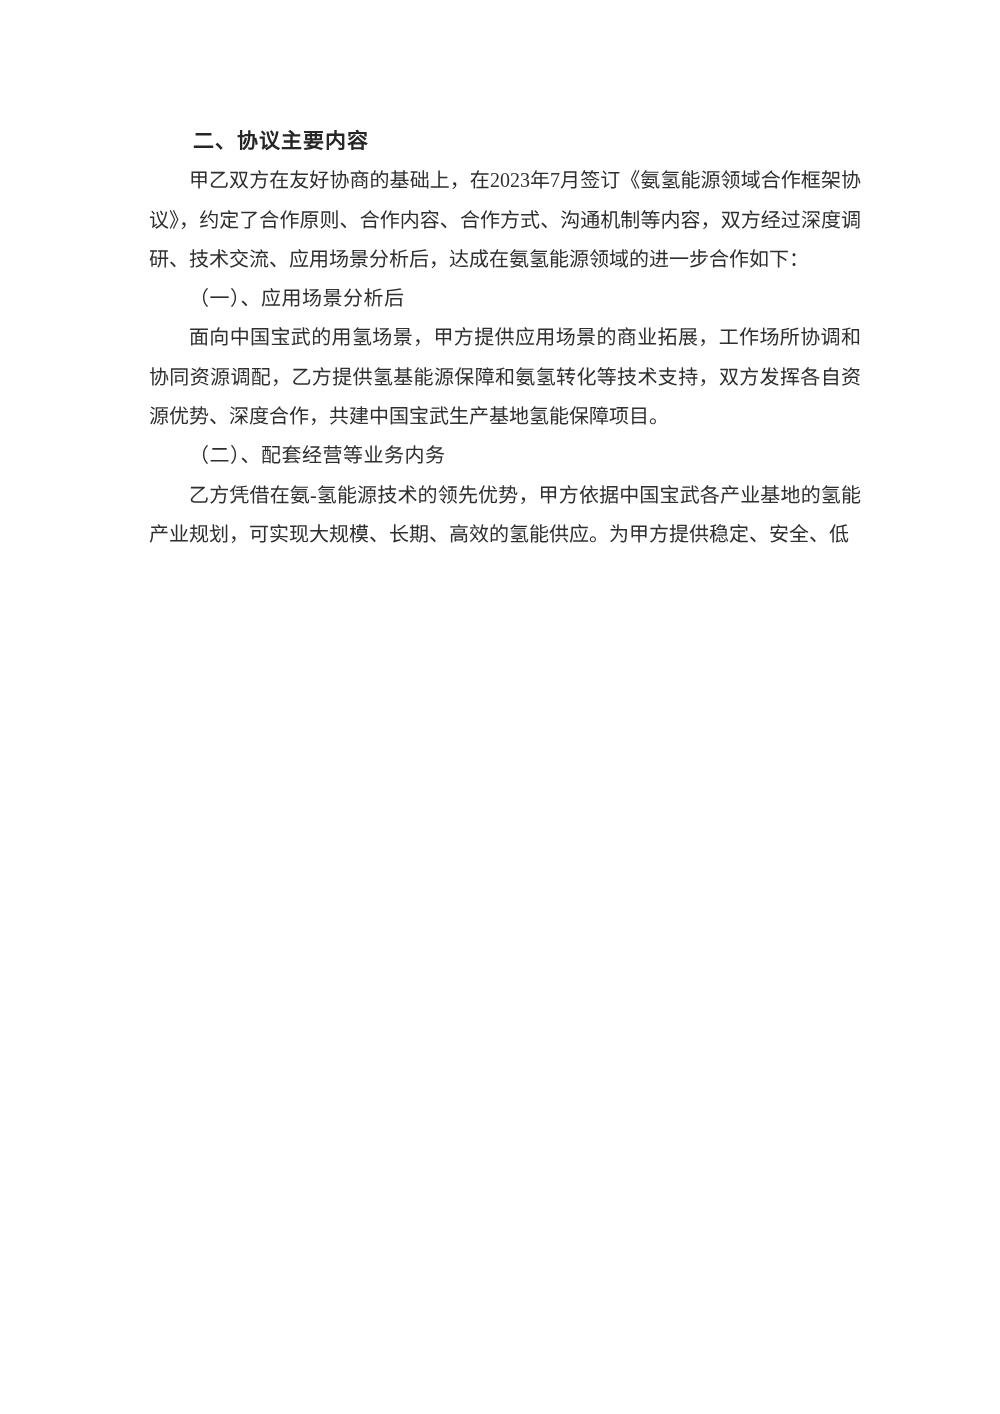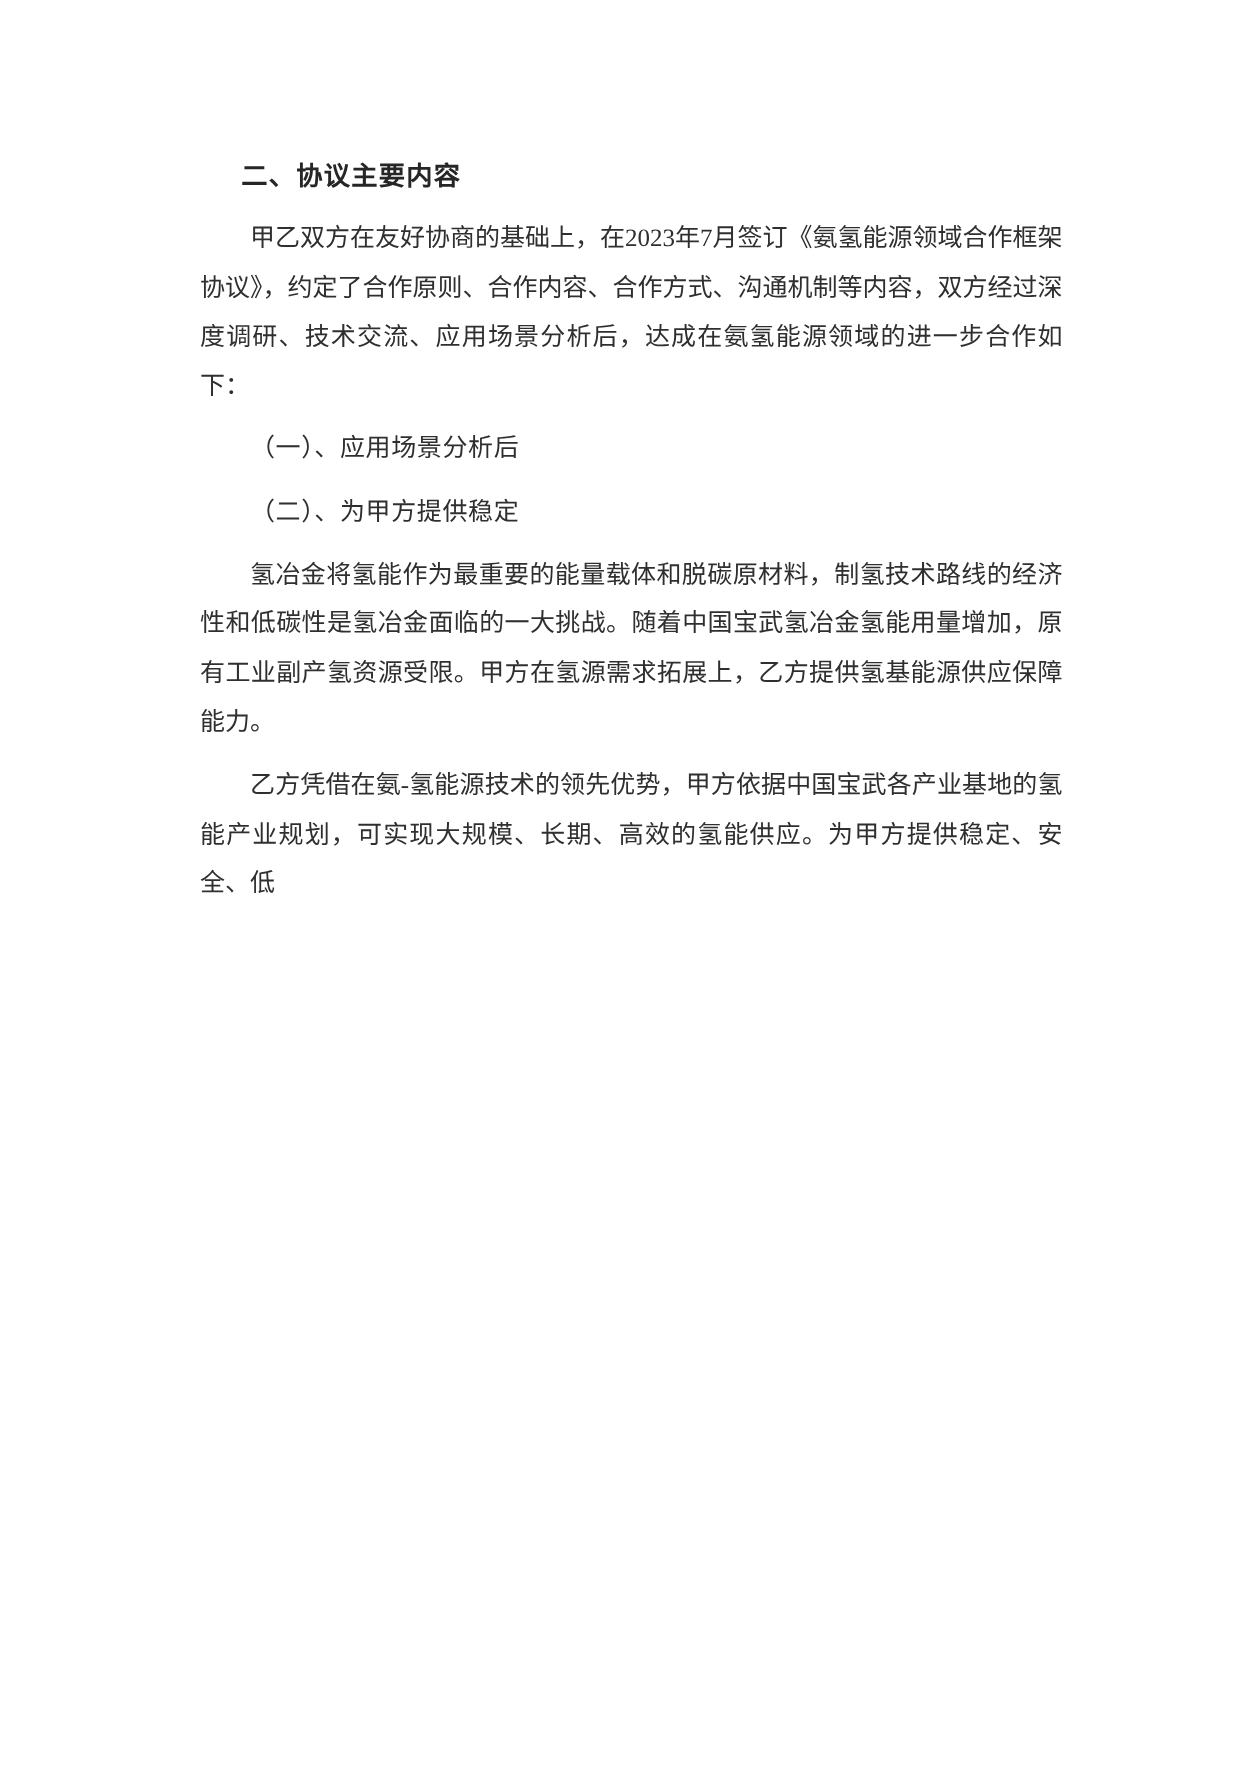--- a/index.html
+++ b/index.html
@@ -34,21 +34,21 @@
     line-height: 39.3px;
     margin: 0;
     padding: 0;
     text-indent: 44px;
     color: #262626;
     letter-spacing: 1px;
   }
   .para {
     font-size: 20px;
     line-height: 39.3px;
-    margin: 11px;
+    margin: 0;
     padding: 0;
     text-indent: 2em;
     text-align: justify;
     color: #2f2f2f;
   }
   .para.subheading {
     text-align: left;
     letter-spacing: 0.5px;
   }
   .page-number {
@@ -63,19 +63,19 @@
 </style>
 </head>
 <body>
 
 <div class="page">
   <div class="content">
     <h1 class="heading">二、协议主要内容</h1>
     <div id="paragraph-container">
         <p class="para">甲乙双方在友好协商的基础上，在2023年7月签订《氨氢能源领域合作框架协议》，约定了合作原则、合作内容、合作方式、沟通机制等内容，双方经过深度调研、技术交流、应用场景分析后，达成在氨氢能源领域的进一步合作如下：</p>
         <p class="para subheading">（一）、应用场景分析后</p>
-        <p class="para subheading">（二）、为甲方提供稳定</p>
-        <p class="para">氢冶金将氢能作为最重要的能量载体和脱碳原材料，制氢技术路线的经济性和低碳性是氢冶金面临的一大挑战。随着中国宝武氢冶金氢能用量增加，原有工业副产氢资源受限。甲方在氢源需求拓展上，乙方提供氢基能源供应保障能力。</p>
+        <p class="para">面向中国宝武的用氢场景，甲方提供应用场景的商业拓展，工作场所协调和协同资源调配，乙方提供氢基能源保障和氨氢转化等技术支持，双方发挥各自资源优势、深度合作，共建中国宝武生产基地氢能保障项目。</p>
+        <p class="para subheading">（二）、配套经营等业务内务</p>
         <p class="para">乙方凭借在氨-氢能源技术的领先优势，甲方依据中国宝武各产业基地的氢能产业规划，可实现大规模、长期、高效的氢能供应。为甲方提供稳定、安全、低</p>
       </div>
   </div>
   <div class="page-number">2</div>
 </div>
 
 </body></html>

